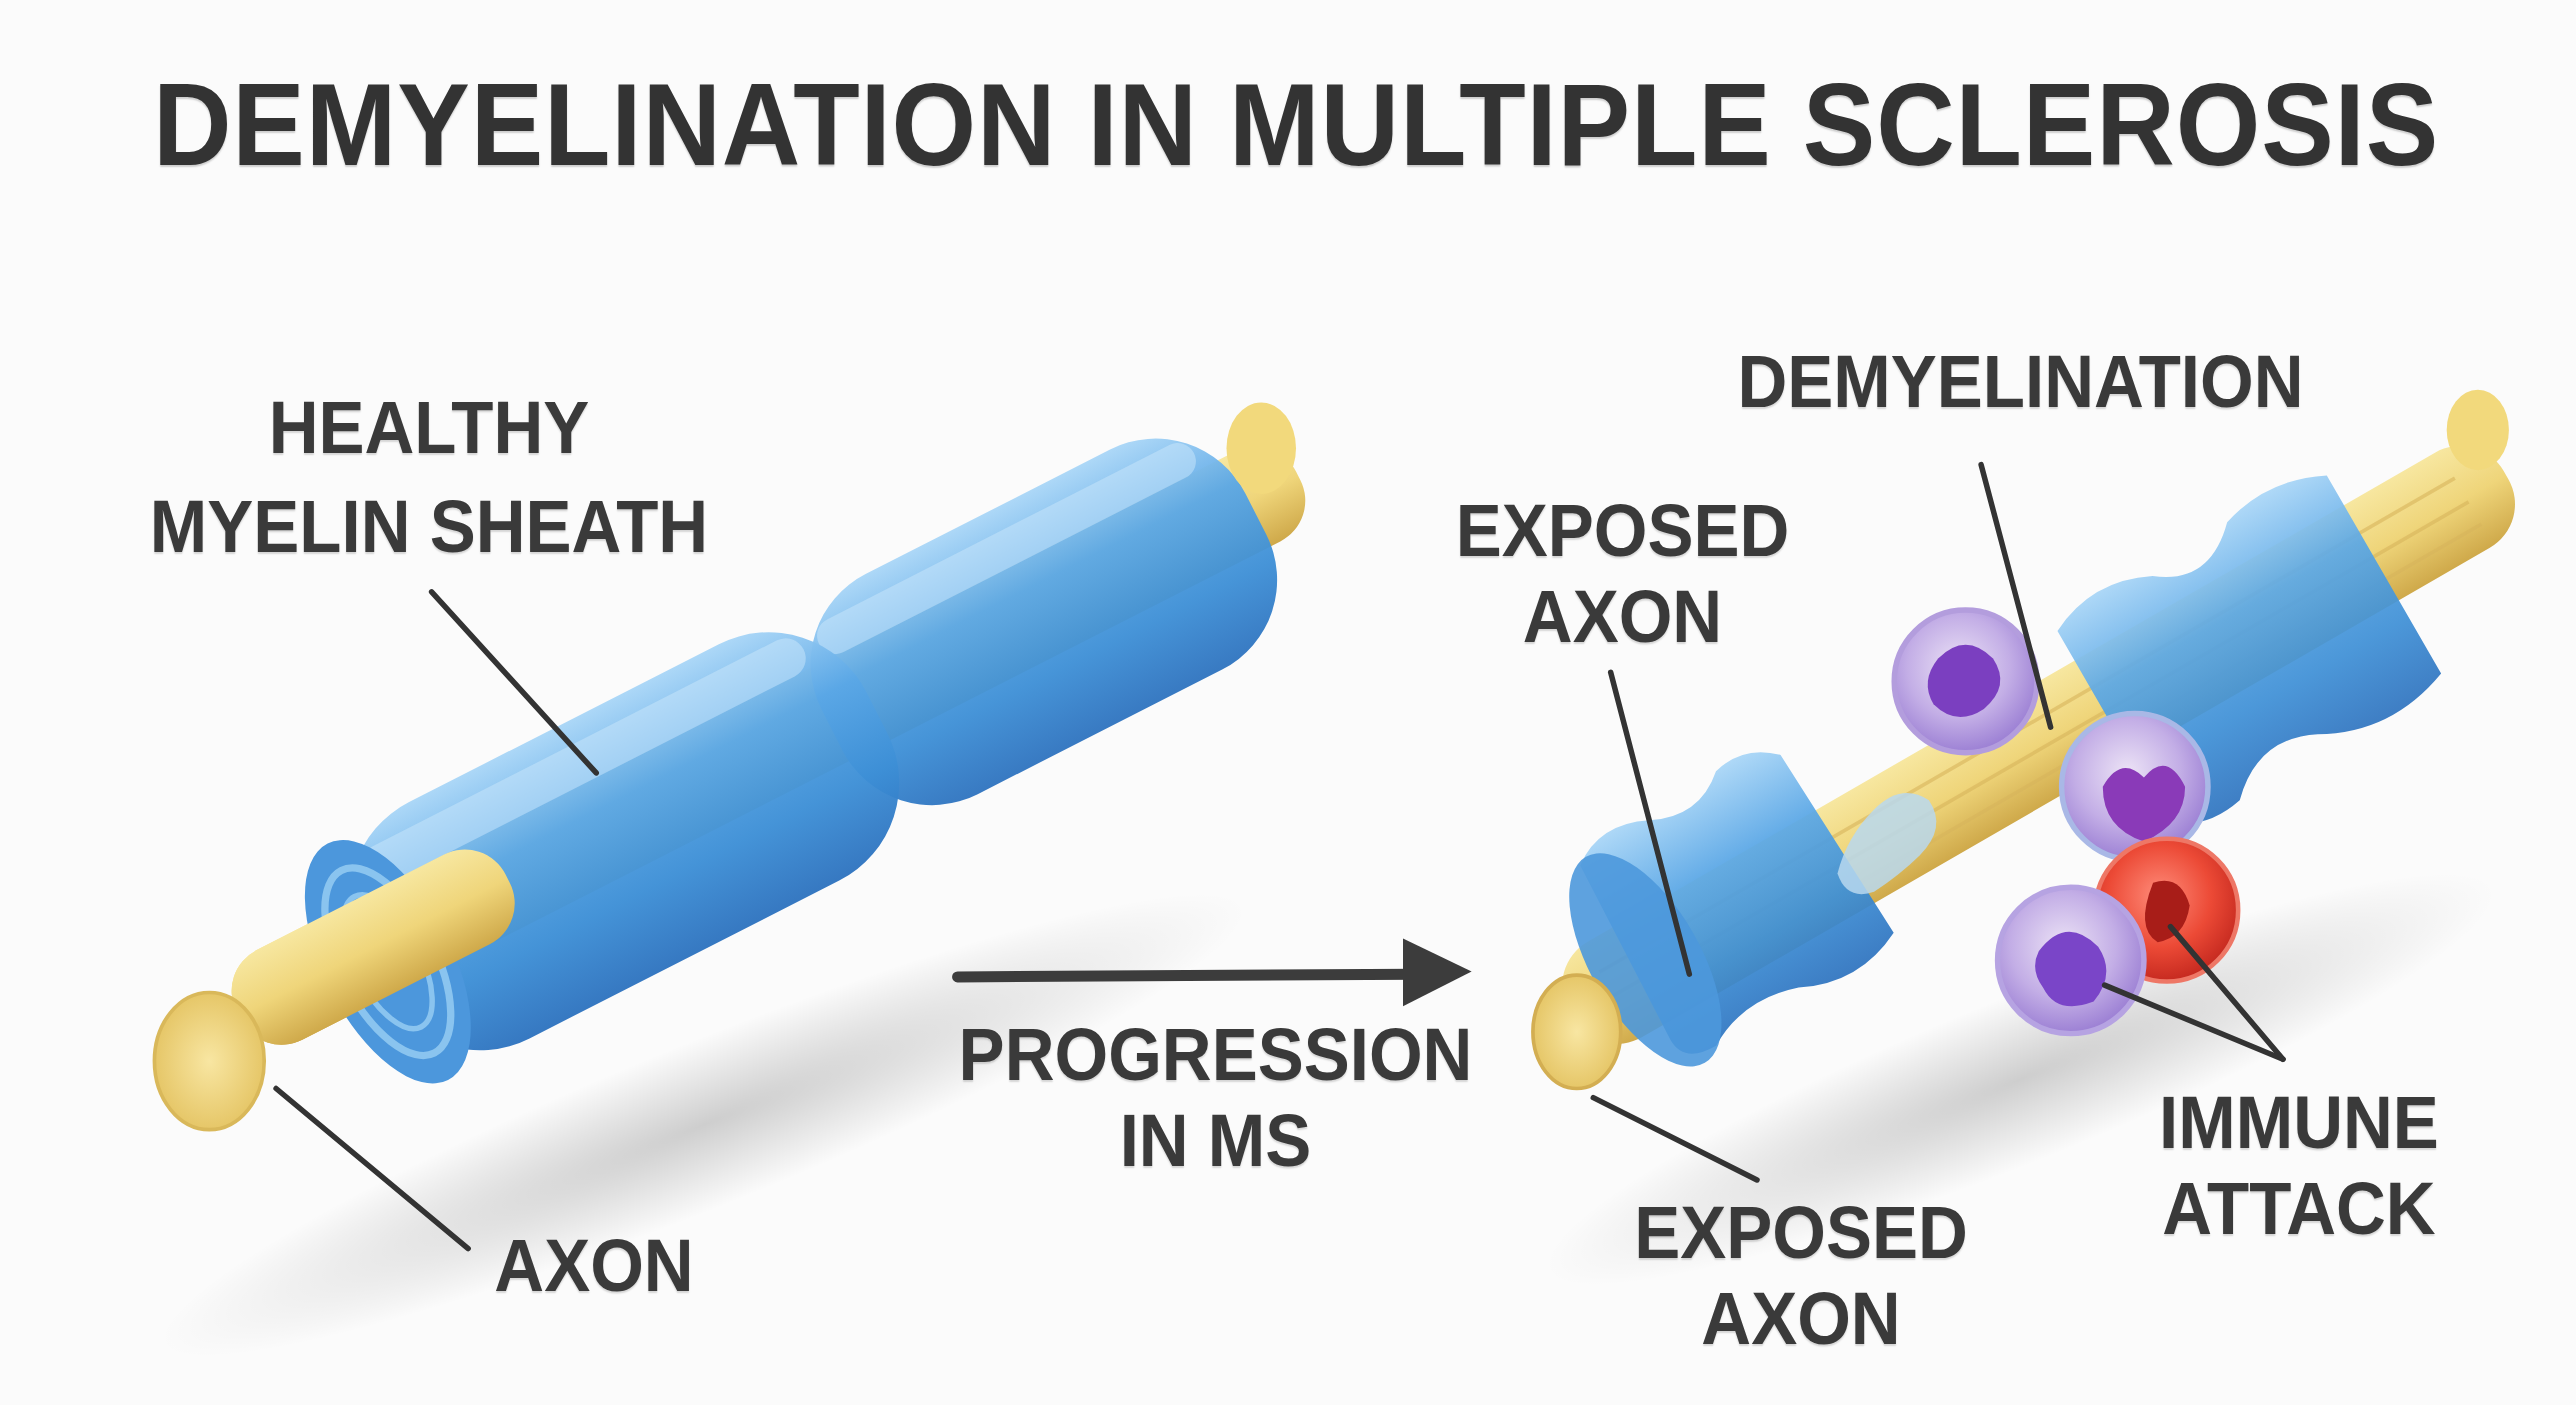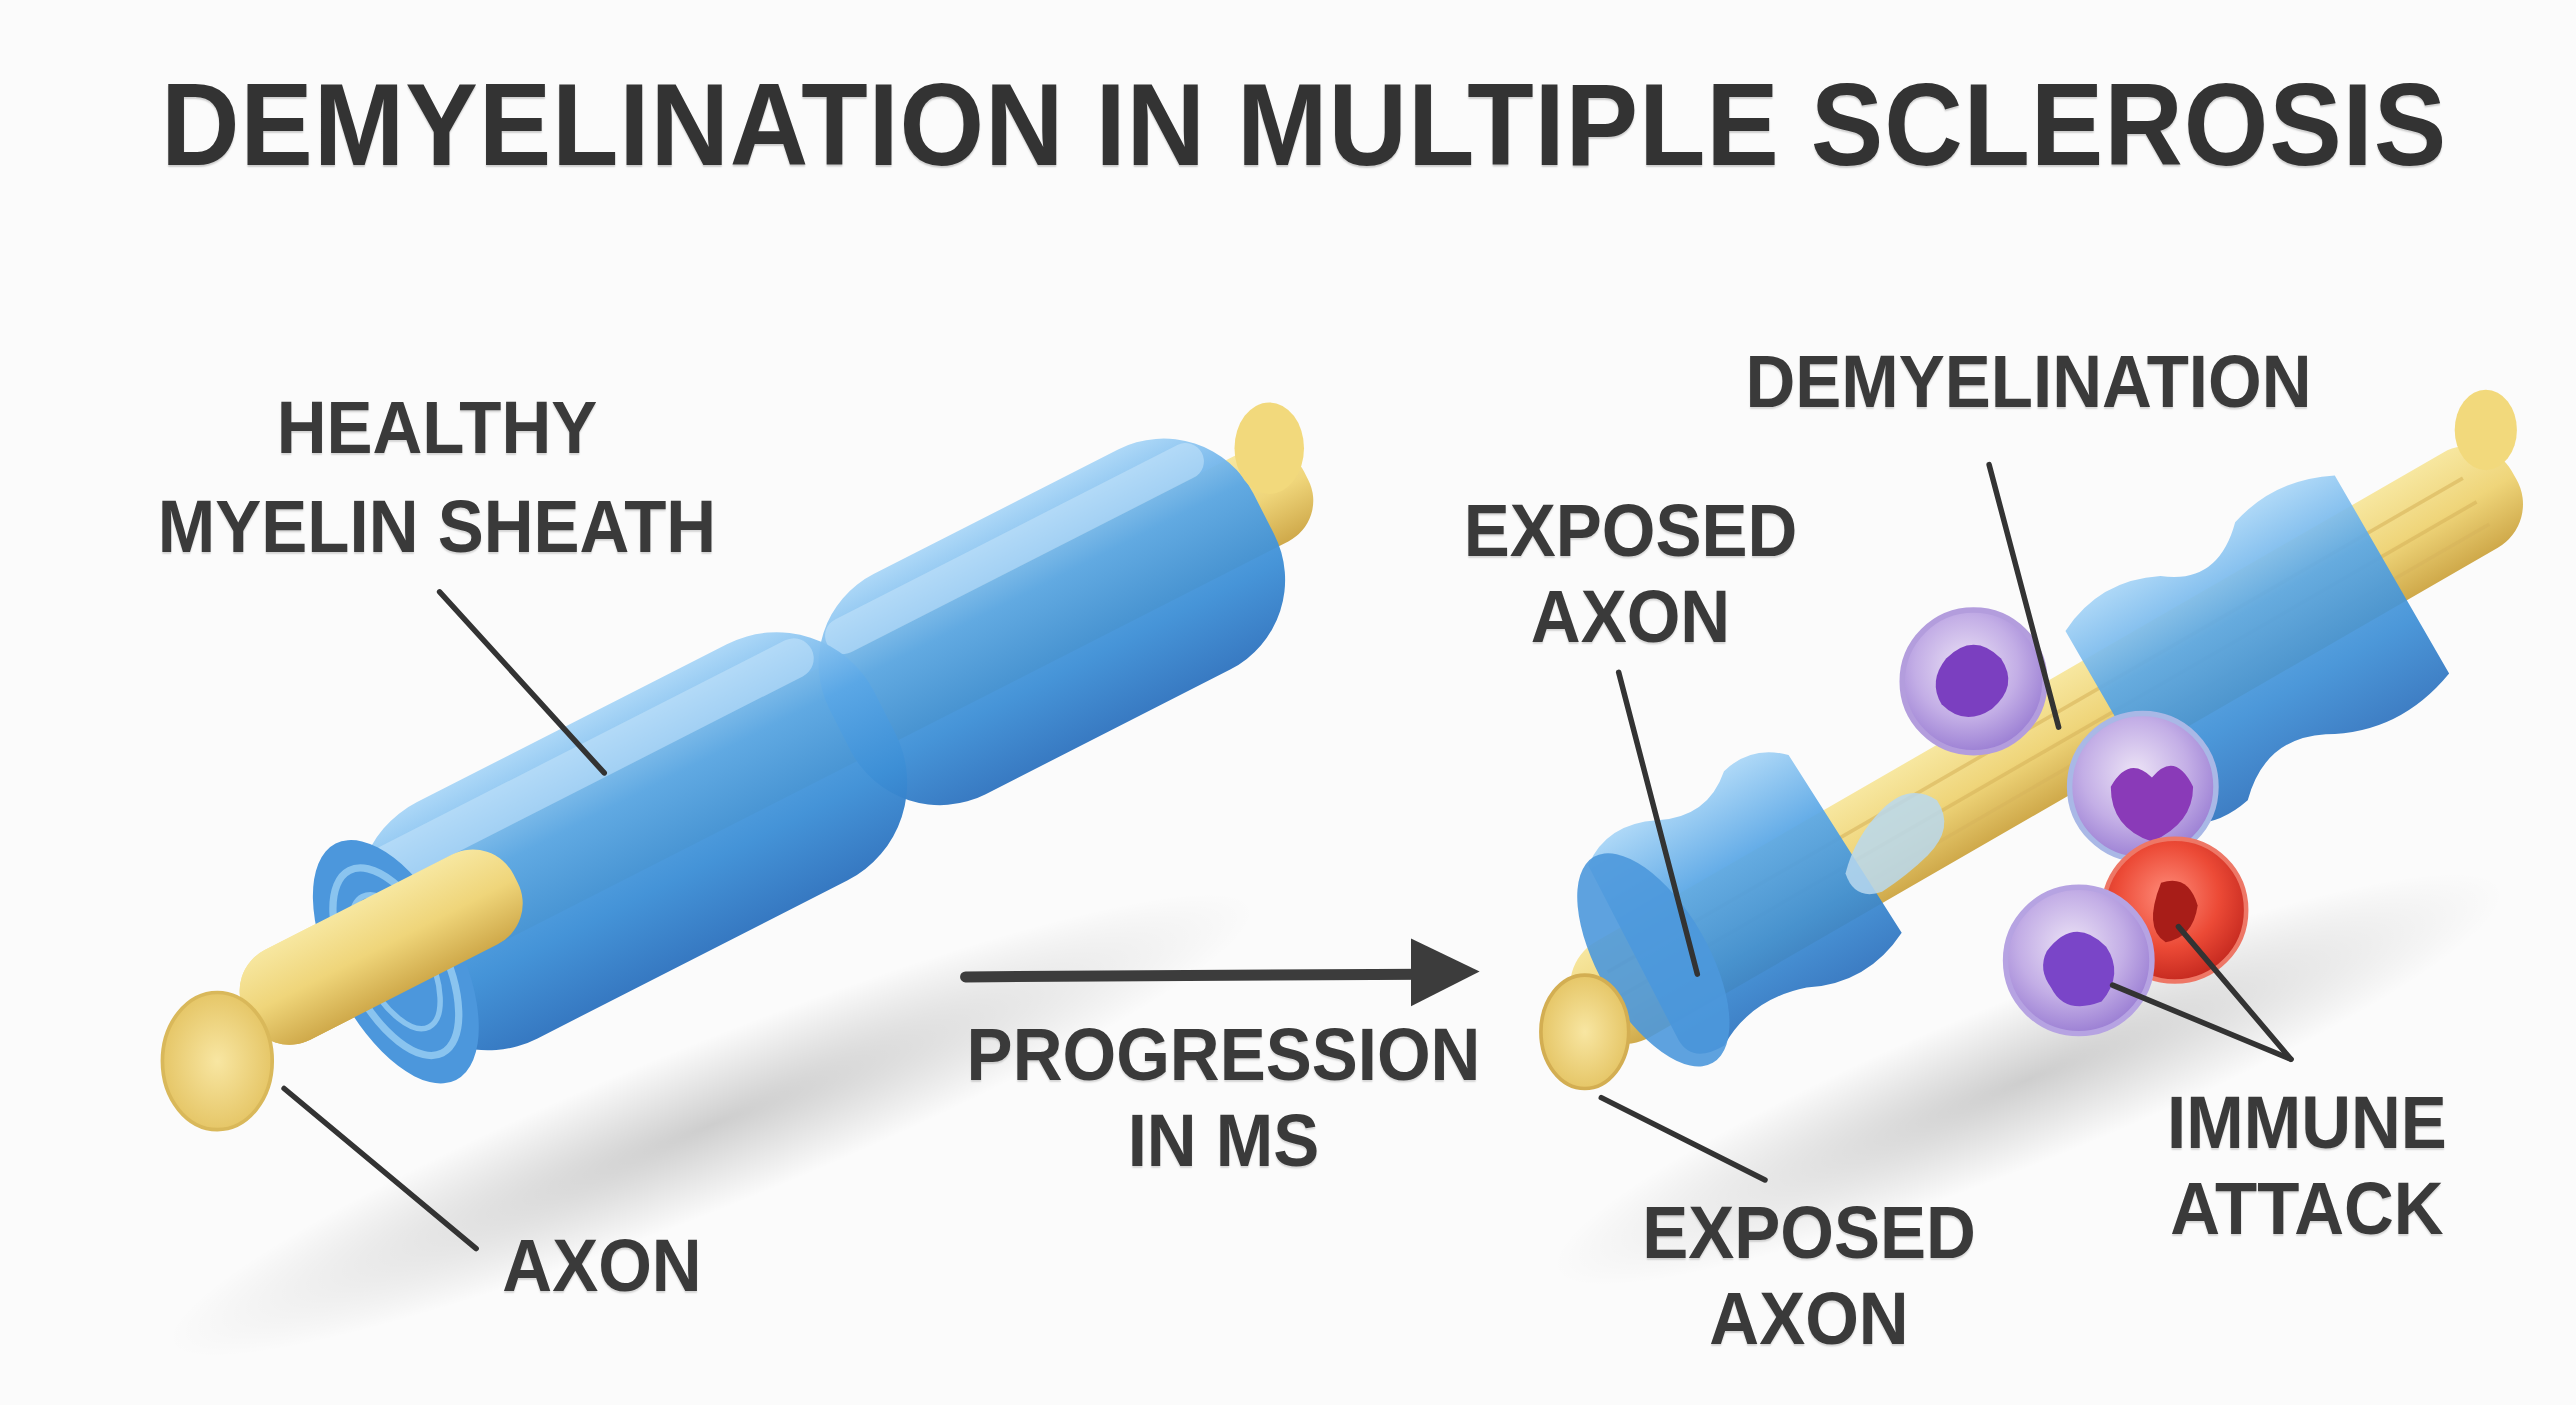--- a/index.html
+++ b/index.html
@@ -2,21 +2,21 @@
 <html style="font-size:14.6px"><head>
 <meta charset="utf-8">
 <style>
   html, body { margin:0; padding:0; }
   body {
     width:2576px; height:1405px; overflow:hidden;
     background:#fbfbfb;
     font-family:"Liberation Sans", "DejaVu Sans", sans-serif;
     position:relative;
   }
-  .stage { position:absolute; left:16px; top:0; width:2340px; height:1405px; }
+  .stage { position:absolute; left:8px; top:0; width:2340px; height:1405px; }
   .title {
     position:absolute; left:0; top:57px; width:2576px; text-align:center;
     font-weight:bold; font-size:117px; letter-spacing:0.9px; color:#333333;
     transform:scaleX(0.93); transform-origin:center;
     text-shadow:0 1.8px 1.8px rgba(0,0,0,0.18);
   }
   .label {
     position:absolute; font-weight:bold; color:#3a3a3a; font-size:75px;
     line-height:86px; text-align:center; white-space:nowrap;
     text-shadow:0 1.8px 1.8px rgba(0,0,0,0.15);

